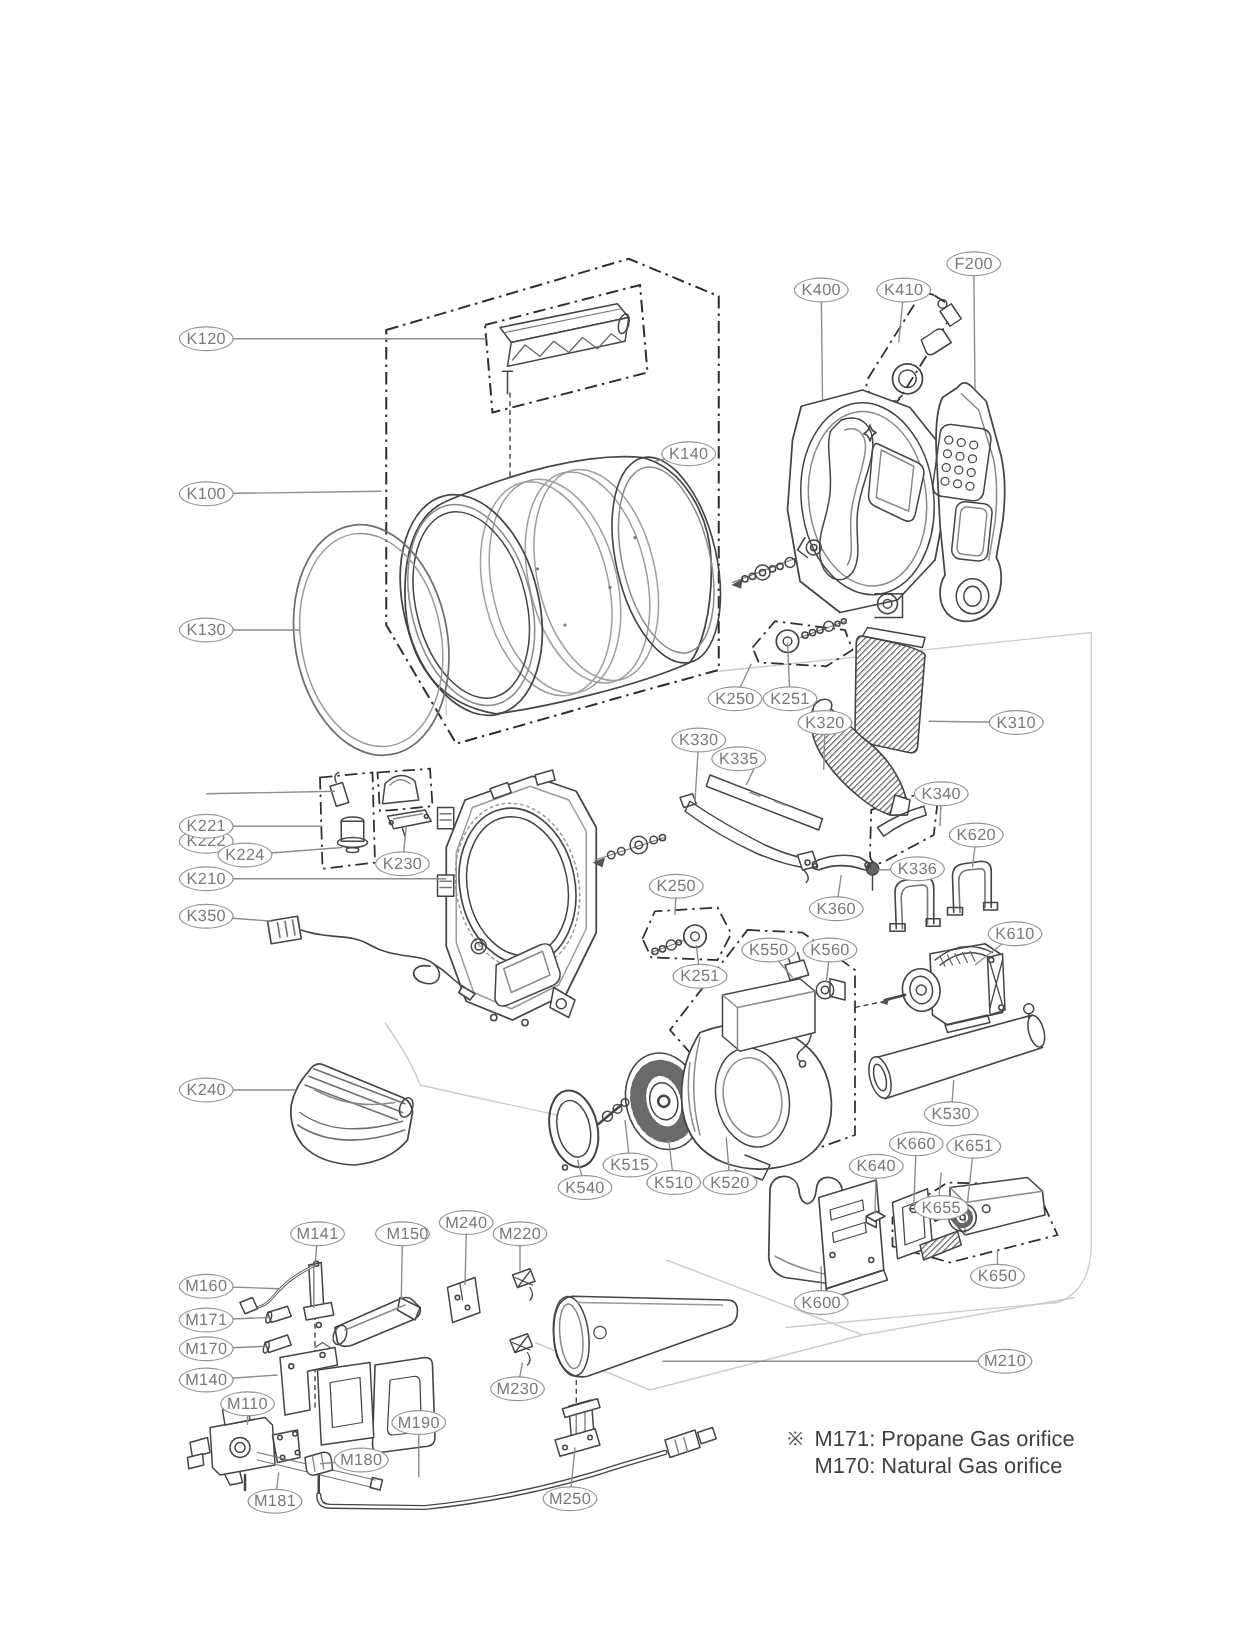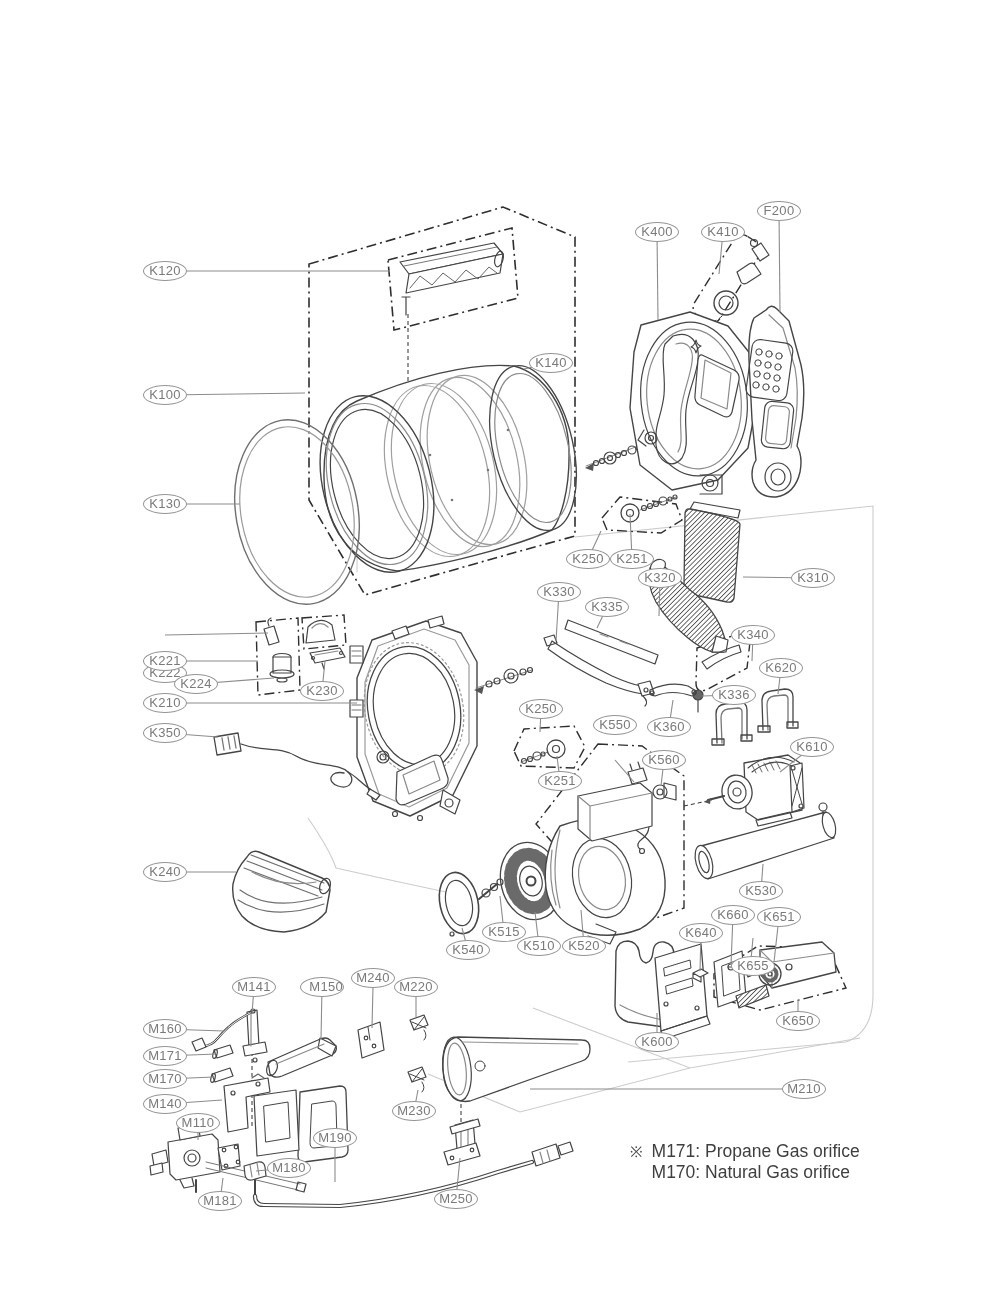--- a/index.html
+++ b/index.html
@@ -543,36 +543,36 @@
       <div class="part-label" style="left: 143px; top: 494px;">K130</div>
       <div class="part-label" style="left: 529px; top: 353px;">K140</div>
       <div class="part-label" style="left: 635px; top: 222px;">K400</div>
       <div class="part-label" style="left: 701px; top: 222px;">K410</div>
       <div class="part-label" style="left: 757px; top: 201px;">F200</div>
       <div class="part-label" style="left: 566px; top: 549px;">K250</div>
       <div class="part-label" style="left: 610px; top: 549px;">K251</div>
       <div class="part-label" style="left: 638px; top: 568px;">K320</div>
       <div class="part-label" style="left: 791px; top: 568px;">K310</div>
       <div class="part-label" style="left: 537px; top: 582px;">K330</div>
-      <div class="part-label" style="left: 585px; top: 597px;">K335</div>
+      <div class="part-label" style="left: 569px; top: 597px;">K335</div>
       <div class="part-label" style="left: 731px; top: 625px;">K340</div>
       <div class="part-label" style="left: 759px; top: 658px;">K620</div>
       <div class="part-label" style="left: 712px; top: 685px;">K336</div>
       <div class="part-label" style="left: 647px; top: 717px;">K360</div>
       <div class="part-label" style="left: 790px; top: 737px;">K610</div>
       <div class="part-label" style="left: 143px; top: 625px; margin-top: 38px;">K222</div>
       <div class="part-label" style="left: 143px; top: 651px;">K221</div>
       <div class="part-label" style="left: 174px; top: 674px;">K224</div>
       <div class="part-label" style="left: 143px; top: 693px;">K210</div>
       <div class="part-label" style="left: 300px; top: 681px;">K230</div>
       <div class="part-label" style="left: 143px; top: 723px;">K350</div>
       <div class="part-label" style="left: 143px; top: 862px;">K240</div>
       <div class="part-label" style="left: 519px; top: 699px;">K250</div>
       <div class="part-label" style="left: 538px; top: 771px;">K251</div>
-      <div class="part-label" style="left: 593px; top: 715px;">K550</div>
+      <div class="part-label" style="left: 593px; top: 750px;">K550</div>
       <div class="part-label" style="left: 642px; top: 750px;">K560</div>
       <div class="part-label" style="left: 739px; top: 881px;">K530</div>
       <div class="part-label" style="left: 482px; top: 922px;">K515</div>
       <div class="part-label" style="left: 517px; top: 936px;">K510</div>
       <div class="part-label" style="left: 562px; top: 936px;">K520</div>
       <div class="part-label" style="left: 446px; top: 940px;">K540</div>
       <div class="part-label" style="left: 711px; top: 905px;">K660</div>
       <div class="part-label" style="left: 757px; top: 907px;">K651</div>
       <div class="part-label" style="left: 679px; top: 923px;">K640</div>
       <div class="part-label" style="left: 731px; top: 928px; margin-top: 28px;">K655</div>

